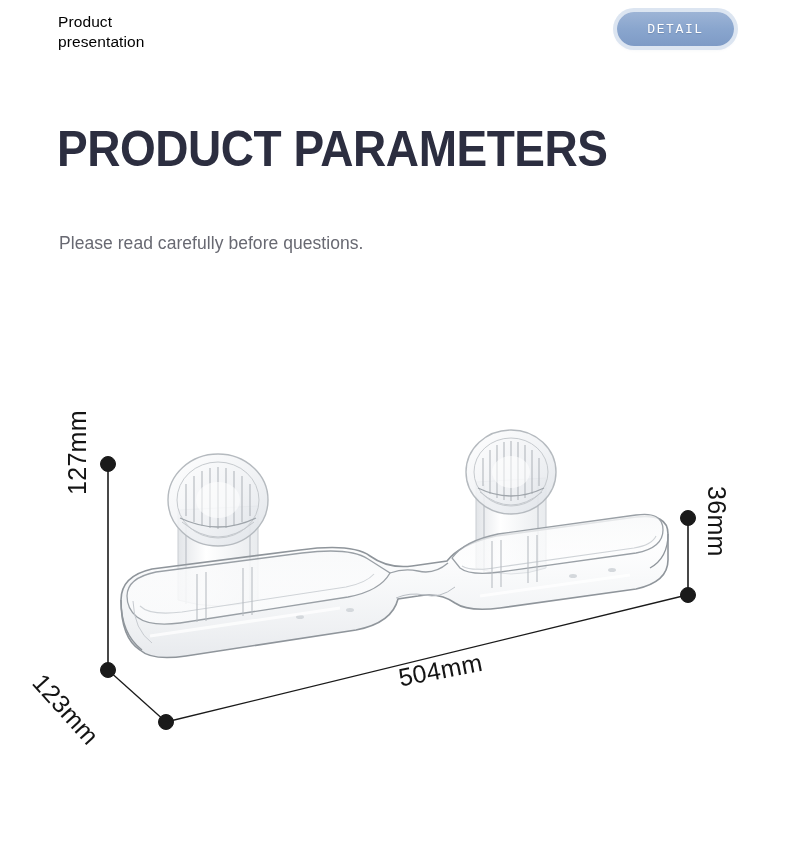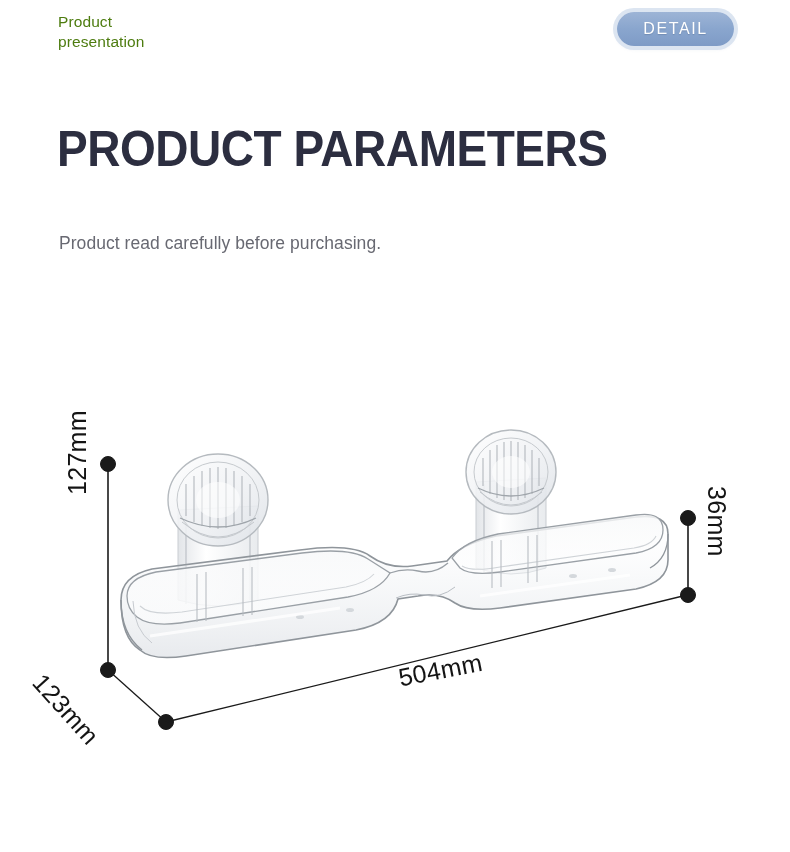--- a/index.html
+++ b/index.html
@@ -19,41 +19,41 @@
     overflow: hidden;
   }
 
   
   .eyebrow {
     position: absolute;
     left: 58px;
     top: 12px;
     font-size: 15.5px;
     line-height: 1.32;
-    color: #4d7c0f;
+    color: #000000;
     letter-spacing: 0.1px;
     white-space: pre-line;
   }
 
   .detail-badge {
     position: absolute;
     right: 56px;
     top: 12px;
     width: 117px;
     height: 34px;
     border-radius: 18px;
     background: linear-gradient(180deg, #9db4d6 0%, #8aa6ce 48%, #7e9bc6 100%);
     box-shadow: 0 0 0 4px #dce5f1, 0 2px 4px rgba(120,140,175,0.30);
     display: flex;
     align-items: center;
     justify-content: center;
   }
   .detail-badge span {
-    font-family: Liberation Sans, sans-serif;
-    font-size: 16px;
+    font-family: Liberation Mono, monospace;
+    font-size: 13px;
     letter-spacing: 1.6px;
     color: #ffffff;
     text-shadow: 0 1px 1px rgba(90,112,150,0.45);
   }
 
   
   .title {
     position: absolute;
     left: 57px;
     top: 124px;
@@ -128,21 +128,21 @@
   <div class="eyebrow">Product
 presentation</div>
 
   <div class="detail-badge">
     <span>DETAIL</span>
   </div>
 
   <div class="title">PRODUCT PARAMETERS</div>
 
   <div class="subtitle">
-    <div>Product read carefully before purchasing.</div>
+    <div>Please read carefully before questions.</div>
   </div>
 
   <div class="figure">
     <svg width="790" height="852" viewBox="0 0 790 852" xmlns="http://www.w3.org/2000/svg">
       <defs>
         <linearGradient id="trayFront" x1="0" y1="0" x2="0" y2="1">
           <stop offset="0%" stop-color="#ffffff" stop-opacity="0.10"></stop>
           <stop offset="45%" stop-color="#f2f4f6" stop-opacity="0.55"></stop>
           <stop offset="100%" stop-color="#e2e5e9" stop-opacity="0.80"></stop>
         </linearGradient>

